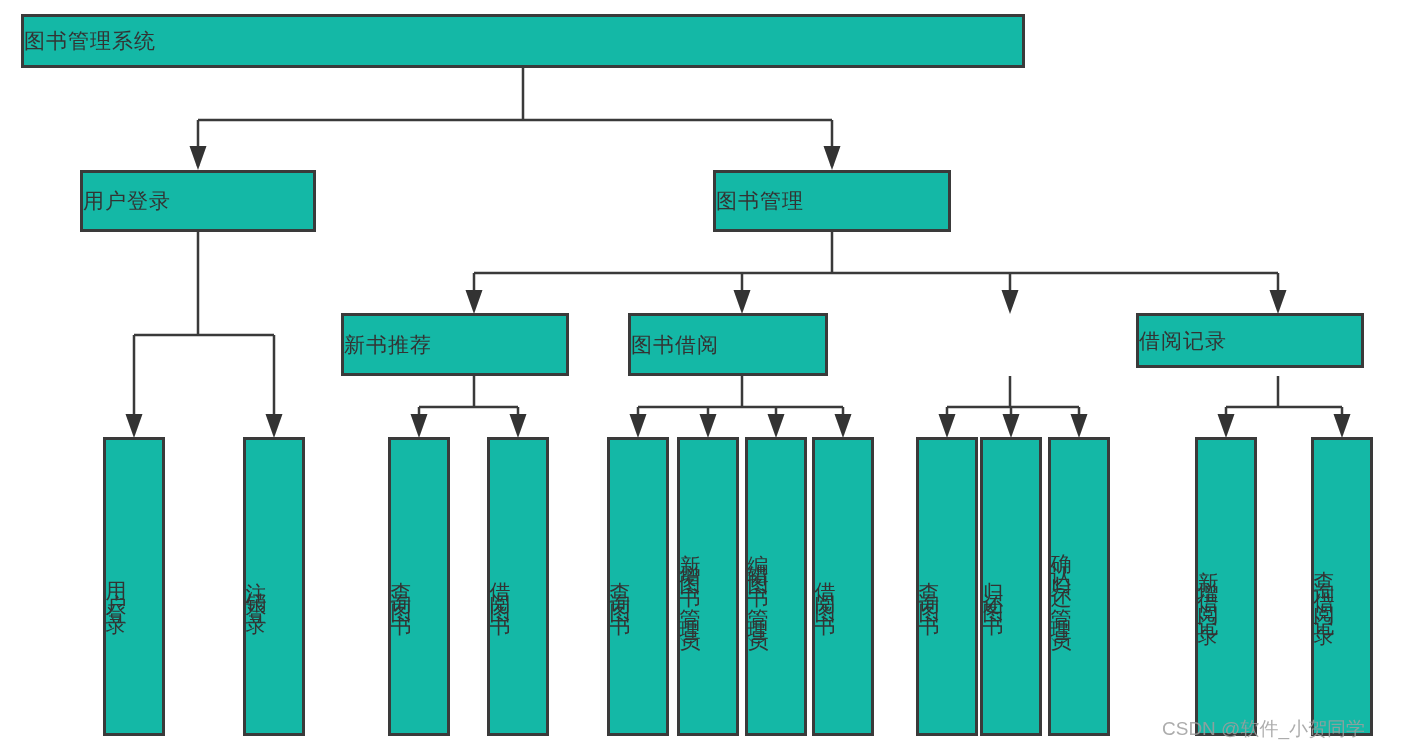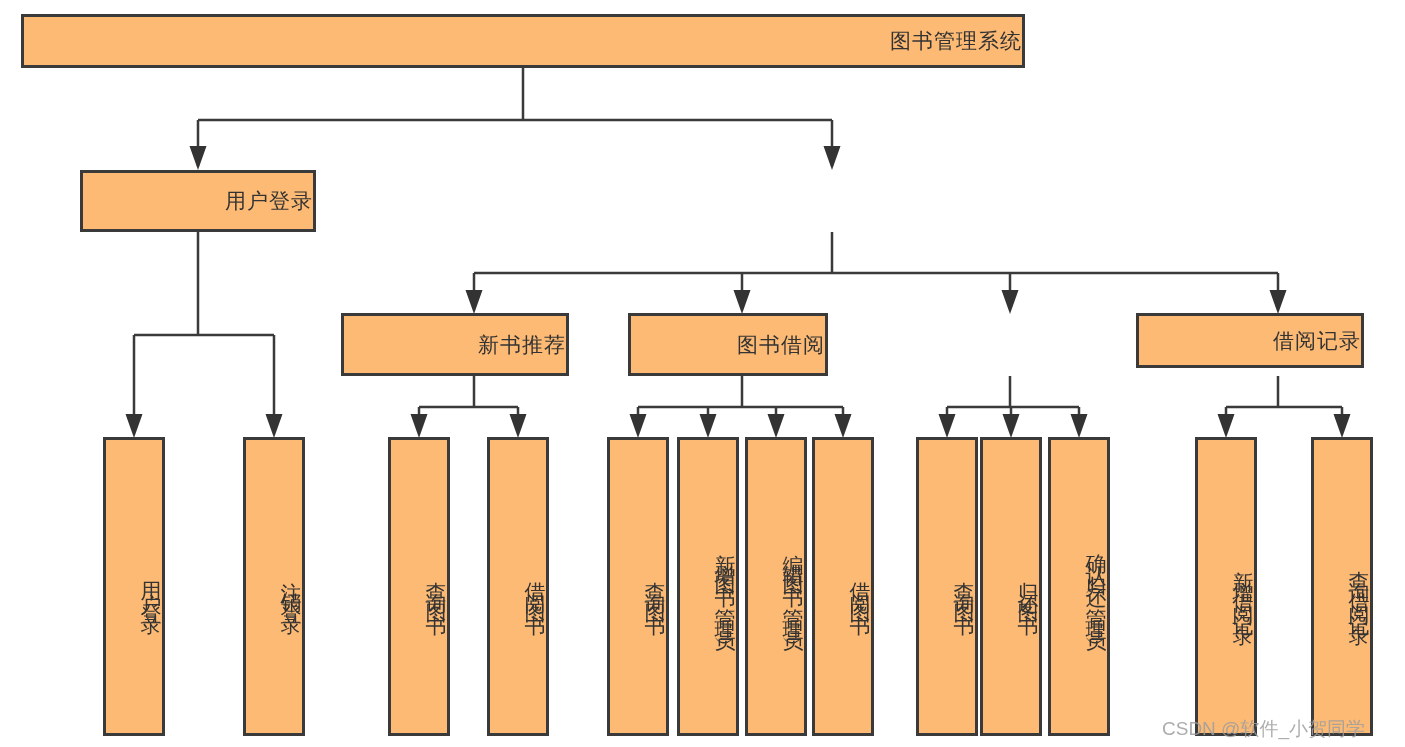--- a/index.html
+++ b/index.html
@@ -10,22 +10,22 @@
     font-family:"Liberation Sans","DejaVu Sans",sans-serif;
     overflow:hidden;
   }
   .connectors{position:absolute;left:0;top:0;width:1405px;height:747px;z-index:1;}
   .connectors path{fill:none;stroke:#3a3a3a;stroke-width:2.5;}
   .connectors polygon{fill:#333333;stroke:none;}
   .box{
     position:absolute;
     box-sizing:border-box;
     border:3px solid #3a3a3a;
-    background:#fdba74;
-    display:flex;align-items:center;justify-content:flex-end;
+    background:#14b8a6;
+    display:flex;align-items:center;justify-content:flex-start;
     z-index:2;
   }
   .hbox{font-size:21px;color:#333333;letter-spacing:1px;}
   .vbox .vtext{
     writing-mode:vertical-rl;
     text-orientation:mixed;
     font-size:21px;
     color:#333333;
     letter-spacing:11px;
     line-height:1;
@@ -78,20 +78,23 @@
     </g>
   </svg>
 
   <div class="box hbox" style="left:21px;top:14px;width:1004px;height:54px">
     <span>图书管理系统</span>
   </div>
 
   <div class="box hbox" style="left:80px;top:170px;width:236px;height:62px">
     <span>用户登录</span>
   </div>
+  <div class="box hbox" style="left:713px;top:170px;width:238px;height:62px">
+    <span>图书管理</span>
+  </div>
 
   <div class="box hbox" style="left:341px;top:313px;width:228px;height:63px">
     <span>新书推荐</span>
   </div>
   <div class="box hbox" style="left:628px;top:313px;width:200px;height:63px">
     <span>图书借阅</span>
   </div>
   <div class="box hbox" style="left:1136px;top:313px;width:228px;height:55px">
     <span>借阅记录</span>
   </div>

